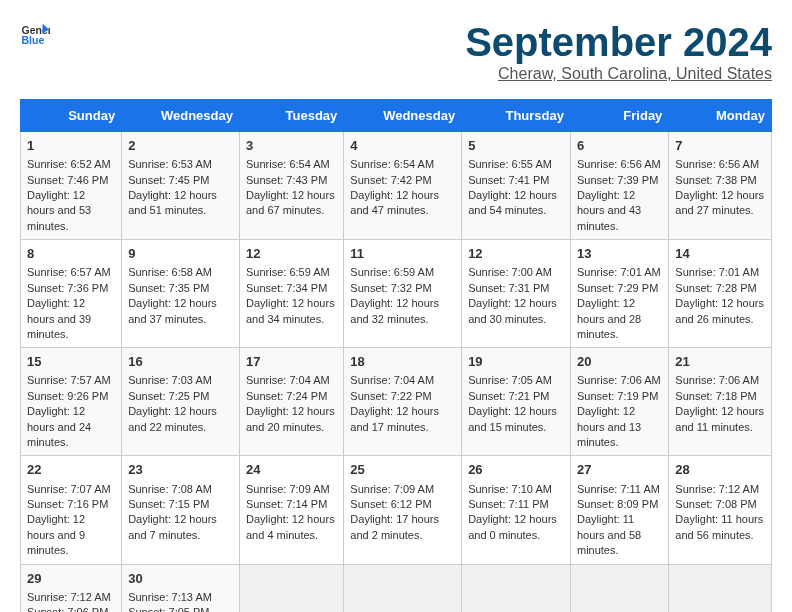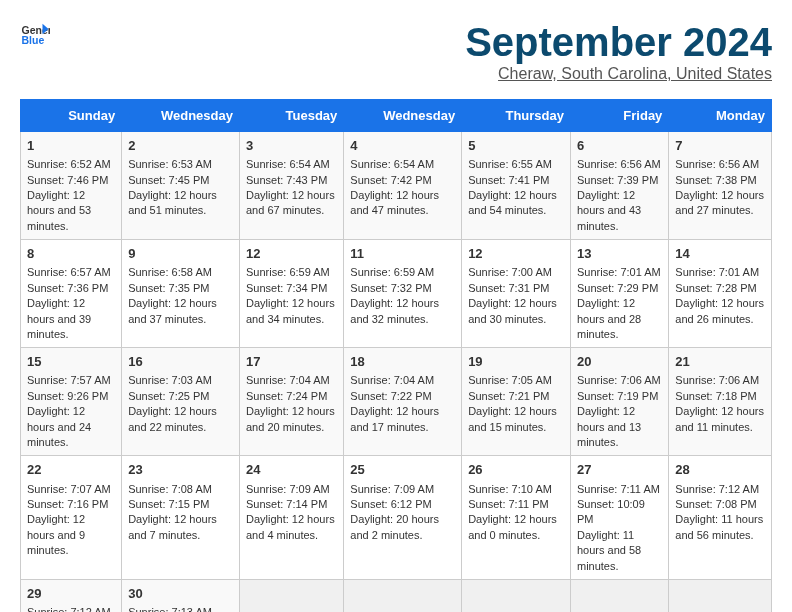--- a/index.html
+++ b/index.html
@@ -129,23 +129,23 @@
         <td><span class="day-number">17</span><span>Sunrise: 7:04 AM</span><br><span>Sunset: 7:24 PM</span><br><span>Daylight: 12 hours and 20 minutes.</span></td>
         <td><span class="day-number">18</span><span>Sunrise: 7:04 AM</span><br><span>Sunset: 7:22 PM</span><br><span>Daylight: 12 hours and 17 minutes.</span></td>
         <td><span class="day-number">19</span><span>Sunrise: 7:05 AM</span><br><span>Sunset: 7:21 PM</span><br><span>Daylight: 12 hours and 15 minutes.</span></td>
         <td><span class="day-number">20</span><span>Sunrise: 7:06 AM</span><br><span>Sunset: 7:19 PM</span><br><span>Daylight: 12 hours and 13 minutes.</span></td>
         <td><span class="day-number">21</span><span>Sunrise: 7:06 AM</span><br><span>Sunset: 7:18 PM</span><br><span>Daylight: 12 hours and 11 minutes.</span></td>
       </tr>
       <tr>
         <td><span class="day-number">22</span><span>Sunrise: 7:07 AM</span><br><span>Sunset: 7:16 PM</span><br><span>Daylight: 12 hours and 9 minutes.</span></td>
         <td><span class="day-number">23</span><span>Sunrise: 7:08 AM</span><br><span>Sunset: 7:15 PM</span><br><span>Daylight: 12 hours and 7 minutes.</span></td>
         <td><span class="day-number">24</span><span>Sunrise: 7:09 AM</span><br><span>Sunset: 7:14 PM</span><br><span>Daylight: 12 hours and 4 minutes.</span></td>
-        <td><span class="day-number">25</span><span>Sunrise: 7:09 AM</span><br><span>Sunset: 6:12 PM</span><br><span>Daylight: 20 hours and 2 minutes.</span></td>
+        <td><span class="day-number">25</span><span>Sunrise: 7:09 AM</span><br><span>Sunset: 6:12 PM</span><br><span>Daylight: 17 hours and 2 minutes.</span></td>
         <td><span class="day-number">26</span><span>Sunrise: 7:10 AM</span><br><span>Sunset: 7:11 PM</span><br><span>Daylight: 12 hours and 0 minutes.</span></td>
-        <td><span class="day-number">27</span><span>Sunrise: 7:11 AM</span><br><span>Sunset: 10:09 PM</span><br><span>Daylight: 11 hours and 58 minutes.</span></td>
+        <td><span class="day-number">27</span><span>Sunrise: 7:11 AM</span><br><span>Sunset: 8:09 PM</span><br><span>Daylight: 11 hours and 58 minutes.</span></td>
         <td><span class="day-number">28</span><span>Sunrise: 7:12 AM</span><br><span>Sunset: 7:08 PM</span><br><span>Daylight: 11 hours and 56 minutes.</span></td>
       </tr>
       <tr>
         <td><span class="day-number">29</span><span>Sunrise: 7:12 AM</span><br><span>Sunset: 7:06 PM</span><br></td>
         <td><span class="day-number">30</span><span>Sunrise: 7:13 AM</span><br><span>Sunset: 7:05 PM</span><br></td>
         <td class="empty-cell"></td>
         <td class="empty-cell"></td>
         <td class="empty-cell"></td>
         <td class="empty-cell"></td>
         <td class="empty-cell"></td>

